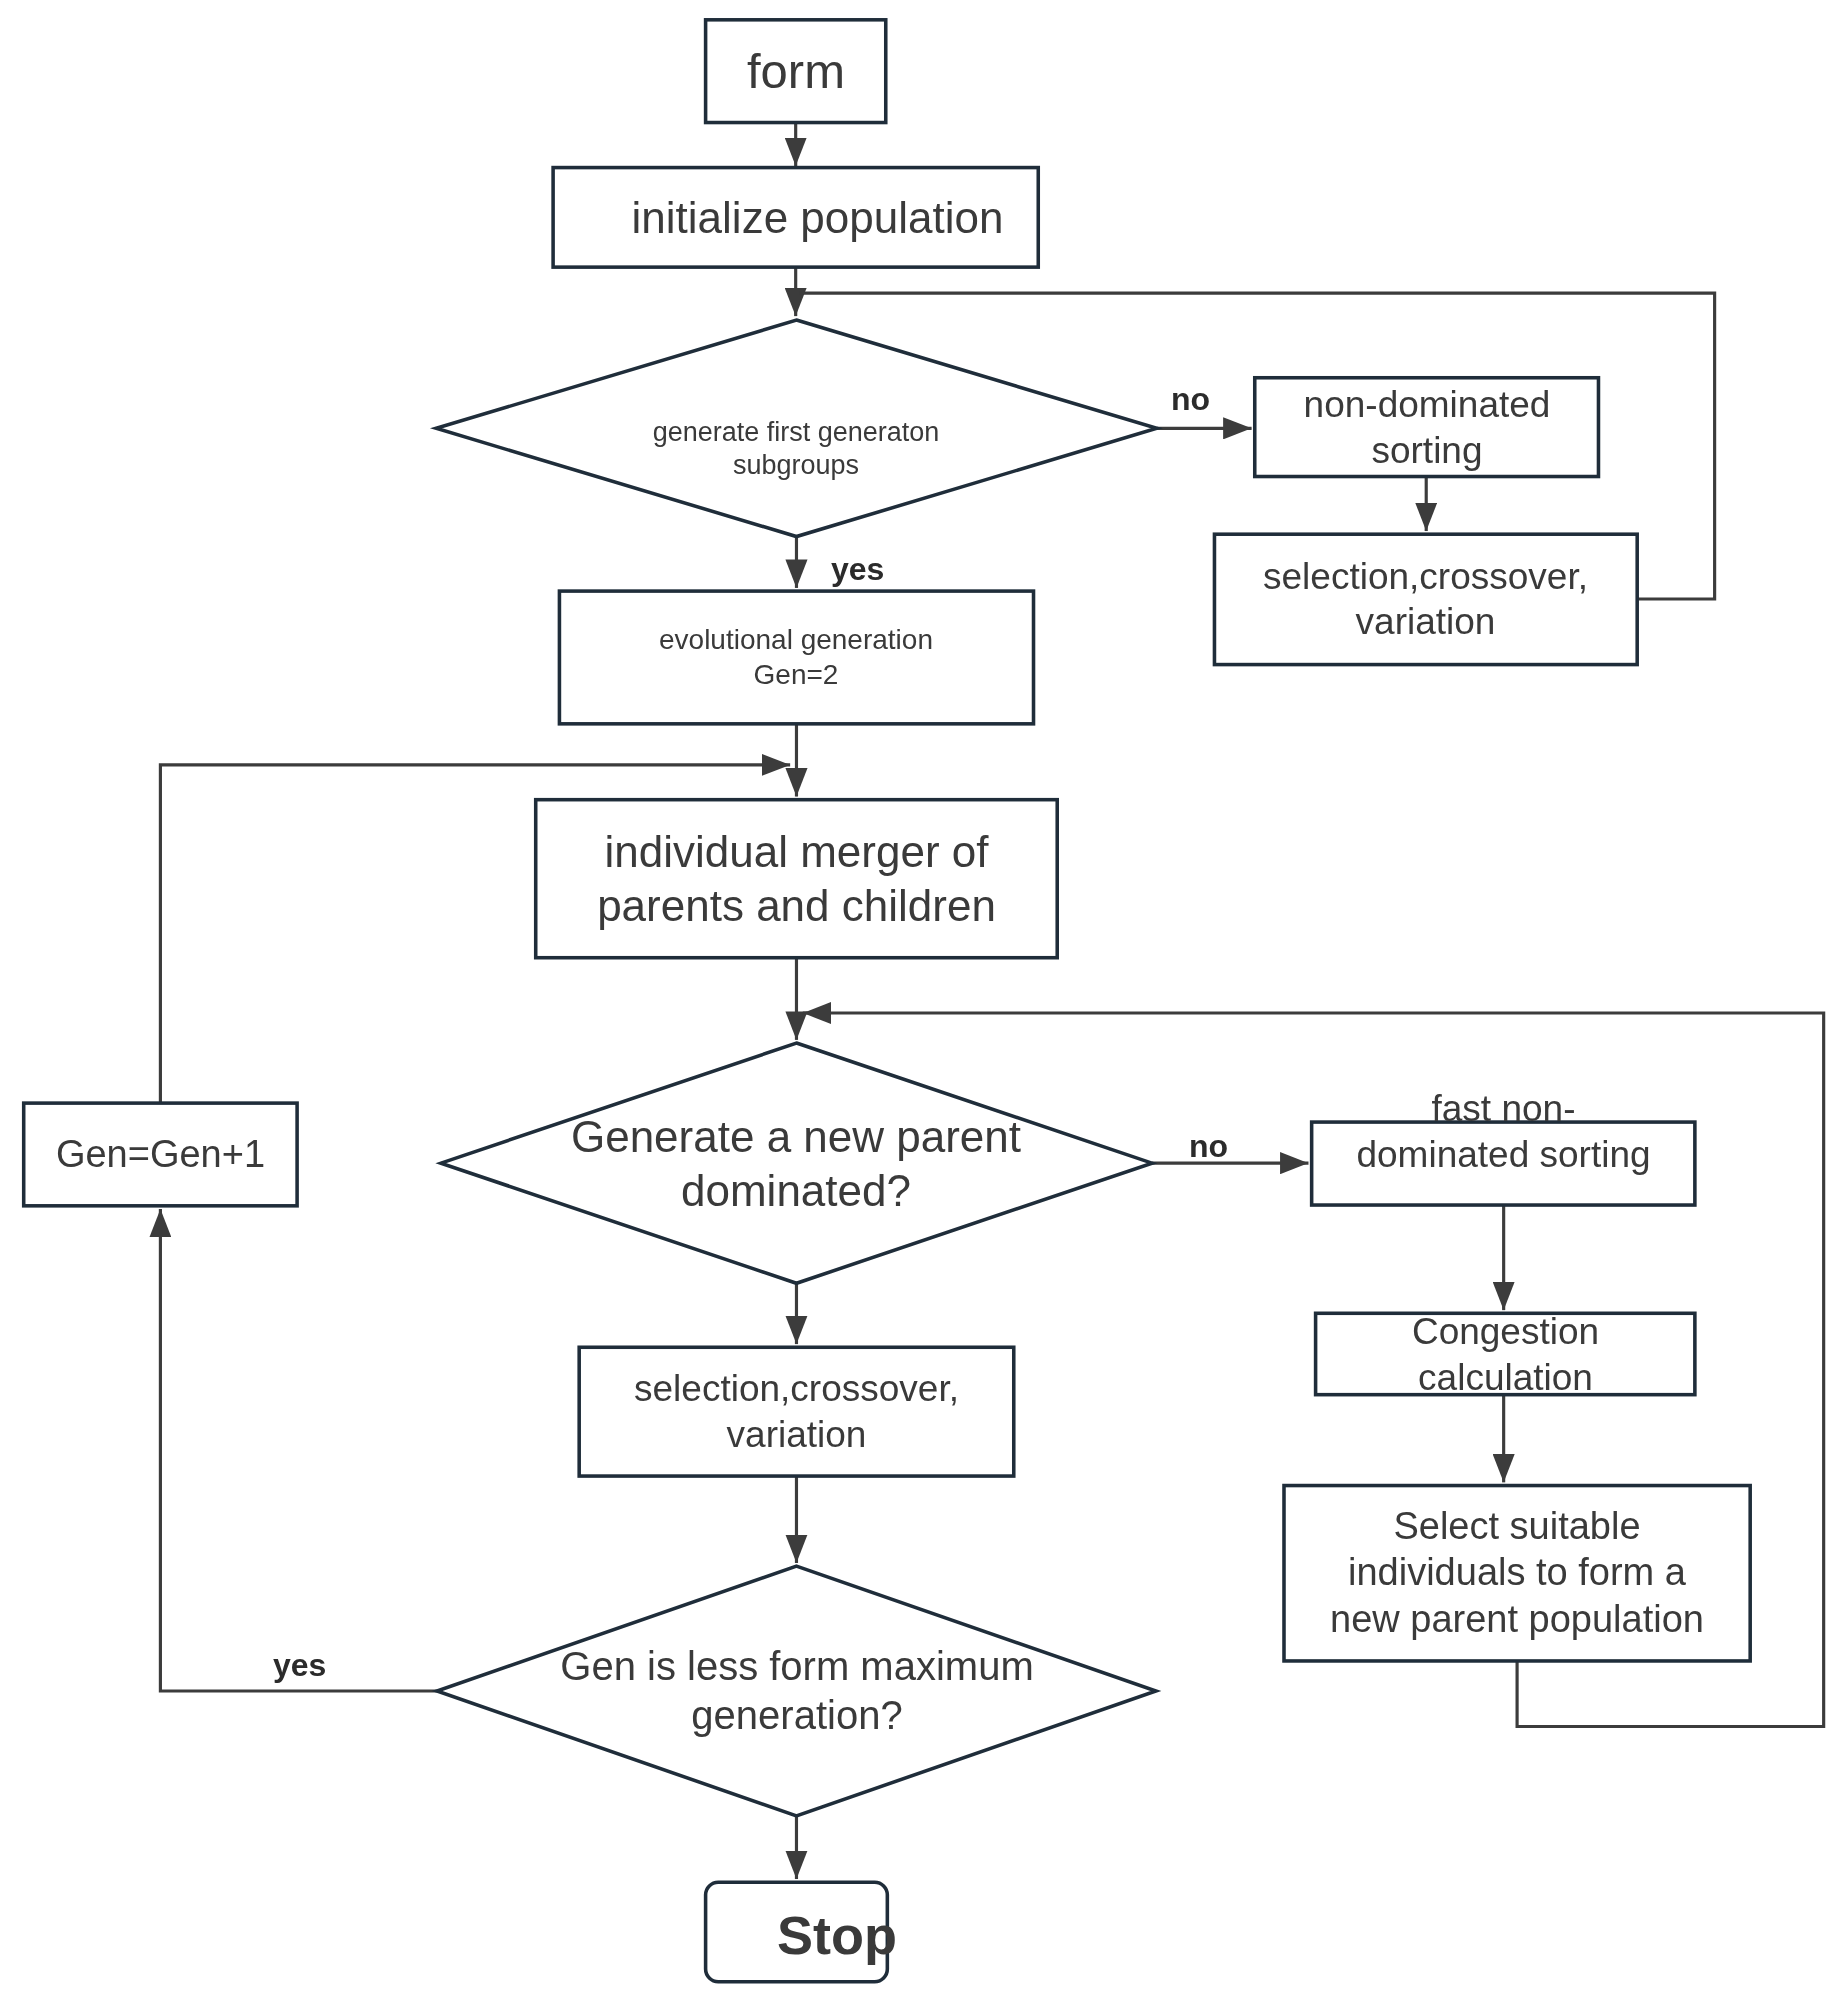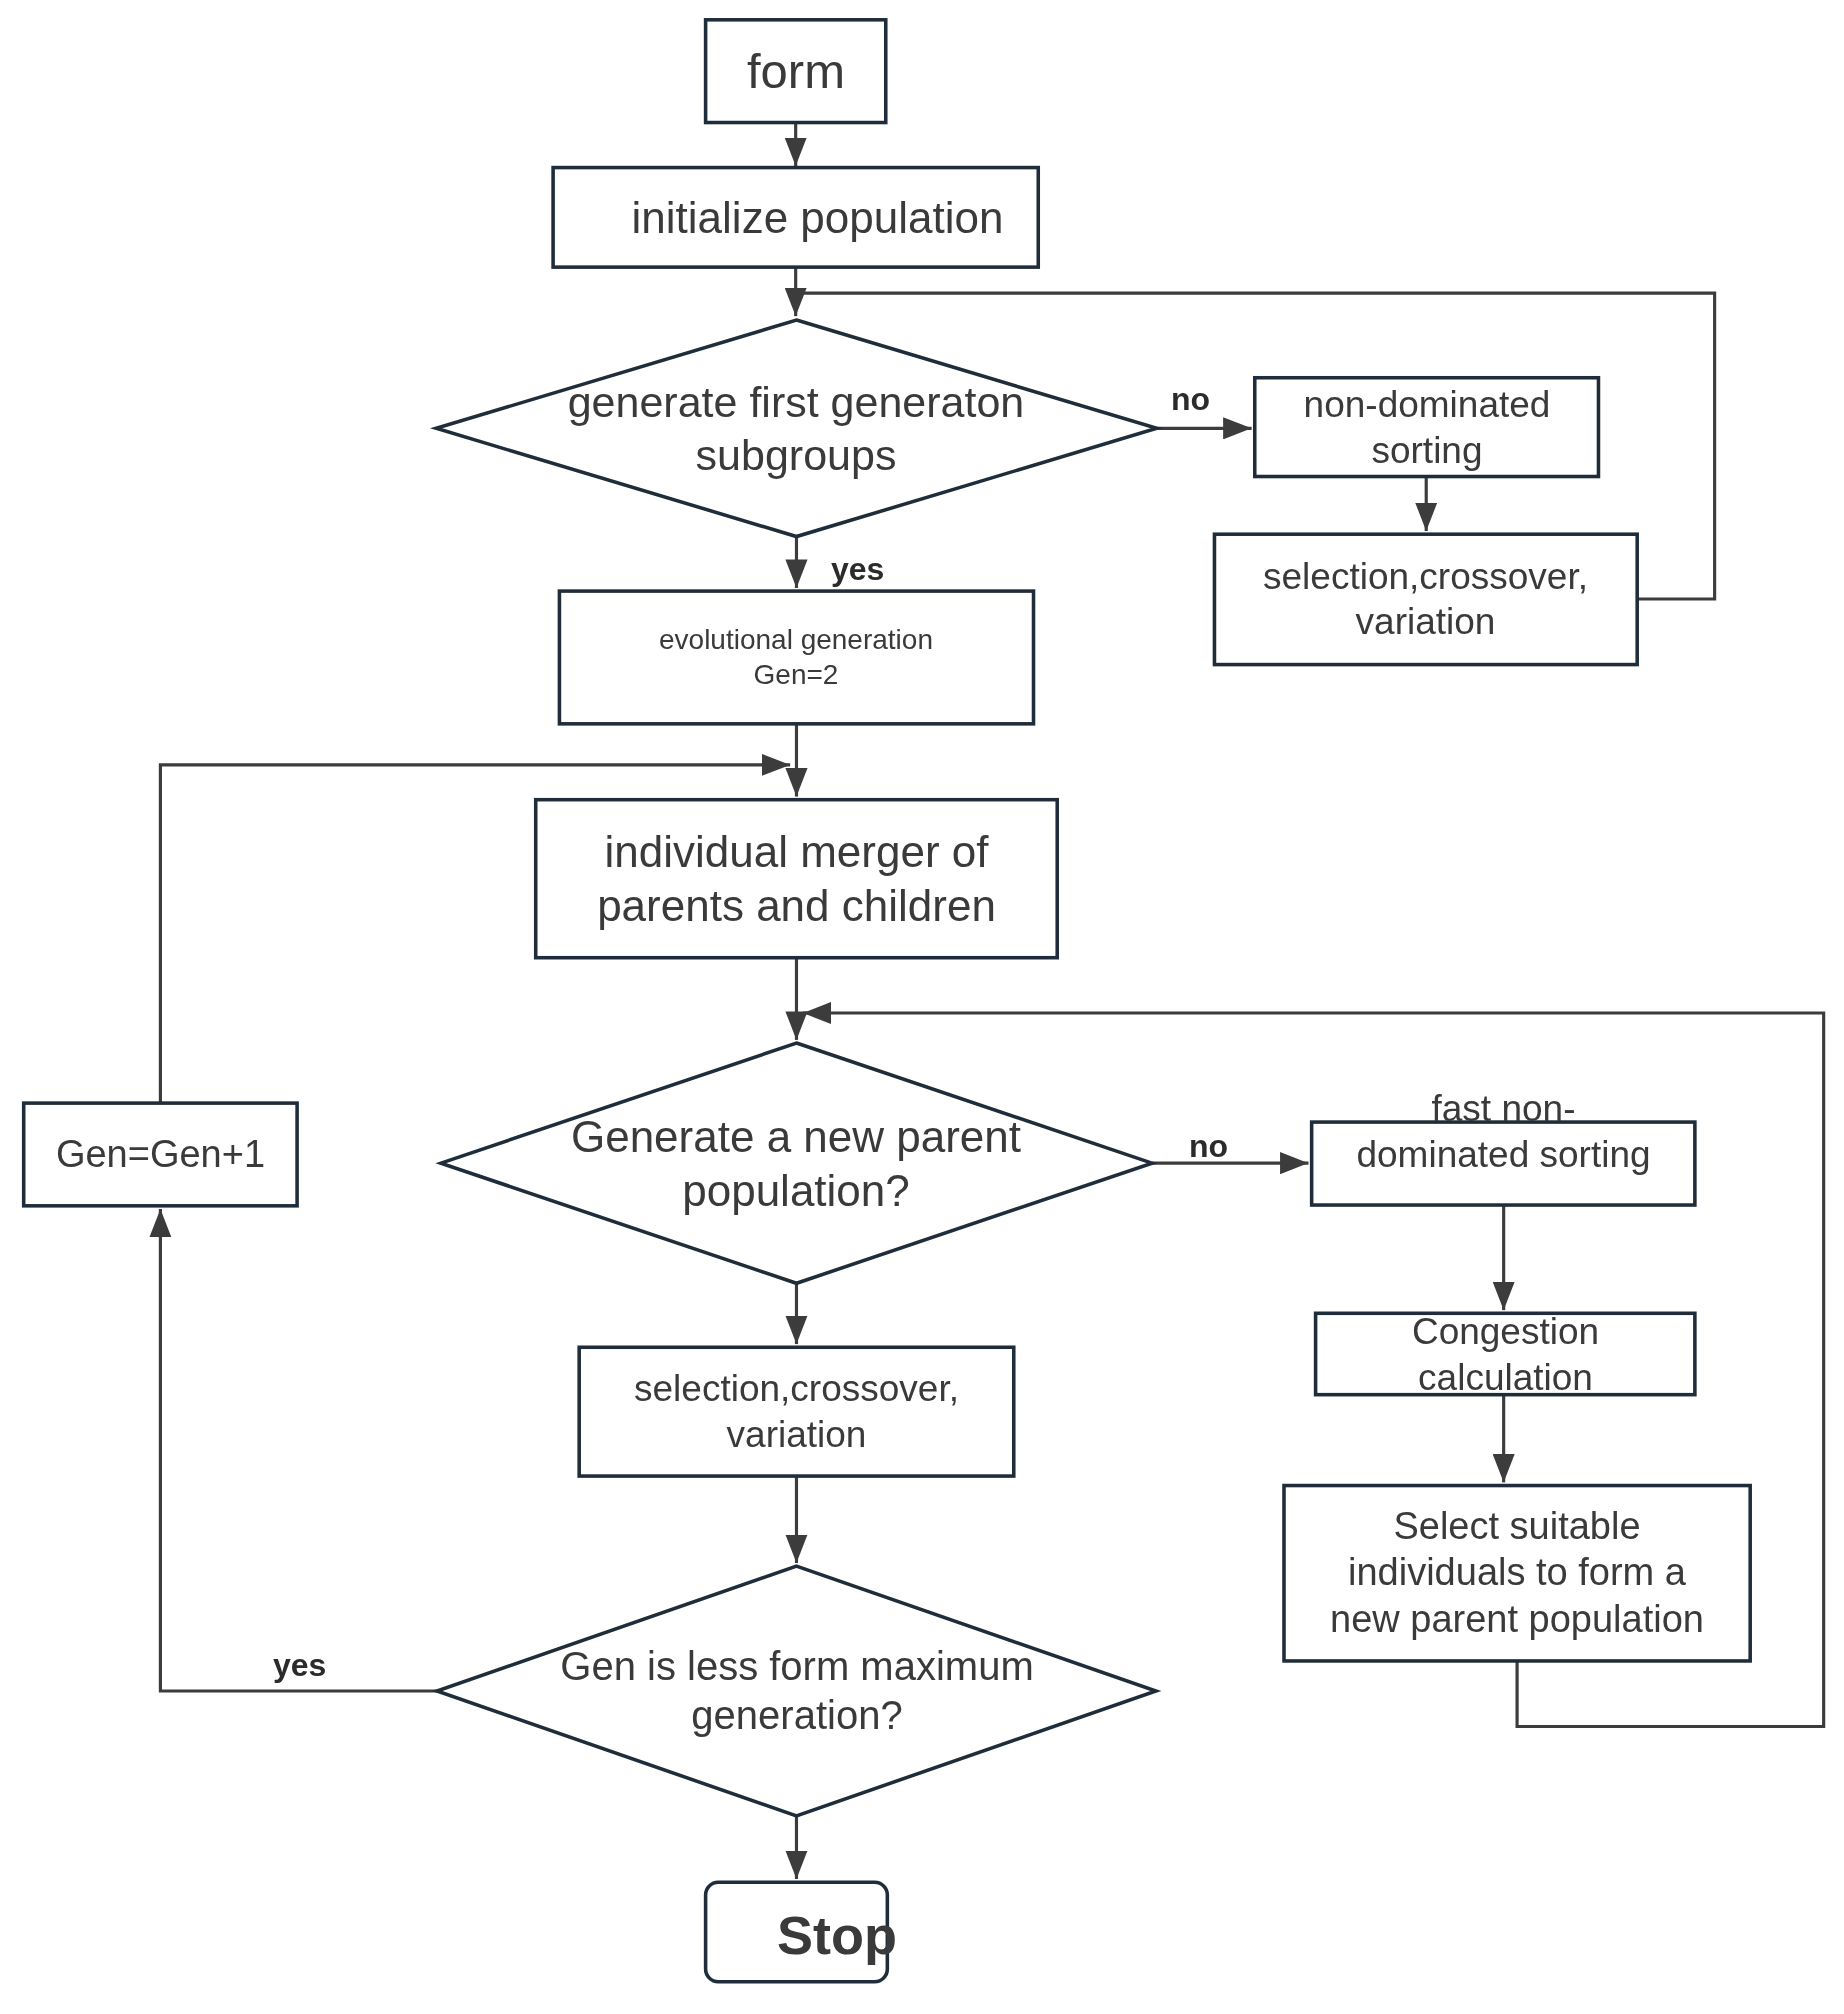--- a/index.html
+++ b/index.html
@@ -81,32 +81,32 @@
     <rect class="shape" x="1665" y="1662" width="480" height="103"></rect>
     <rect class="shape" x="1625" y="1880" width="590" height="222"></rect>
     <rect class="shape" x="733" y="1705" width="550" height="163"></rect>
     <polygon class="shape" points="1008,1982 1463,2140 1008,2298 553,2140"></polygon>
     <rect class="shape" x="30" y="1396" width="346" height="130"></rect>
     <rect class="shape" x="893" y="2382" width="230" height="126" rx="16" ry="16"></rect>
   </svg>
 
   <div class="node-label" style="left:706px;top:20px;width:180px;height:103px;font-size:49px;">form</div>
   <div class="node-label" style="left:553px;top:168px;width:485px;height:100px;font-size:44px;padding-left:22px;">initialize population</div>
-  <div class="node-label" style="left:496px;top:348px;width:600px;height:161px;font-size:43px;">generate first generaton
+  <div class="node-label" style="left:496px;top:368px;width:600px;height:161px;font-size:27px;">generate first generaton
 subgroups</div>
   <div class="node-label" style="left:1255px;top:378px;width:344px;height:99px;font-size:37px;">non-dominated
 sorting</div>
   <div class="node-label" style="left:1214px;top:534px;width:423px;height:130px;font-size:37px;">selection,crossover,
 variation</div>
   <div class="node-label" style="left:559px;top:591px;width:474px;height:133px;font-size:28px;">evolutional generation
 Gen=2</div>
   <div class="node-label" style="left:536px;top:800px;width:521px;height:158px;font-size:44px;">individual merger of
 parents and children</div>
   <div class="node-label" style="left:480px;top:1075px;width:632px;height:177px;font-size:44px;">Generate a new parent
-population?</div>
+dominated?</div>
   <div class="node-label" style="left:1312px;top:1052px;width:383px;height:95px;font-size:37px;margin-top:32px;">fast non-
 dominated sorting</div>
   <div class="node-label" style="left:1316px;top:1308px;width:379px;height:93px;font-size:37px;">Congestion
 calculation</div>
   <div class="node-label" style="left:1284px;top:1485px;width:466px;height:175px;font-size:38px;">Select suitable
 individuals to form a
 new parent population</div>
   <div class="node-label" style="left:579px;top:1347px;width:435px;height:129px;font-size:37px;">selection,crossover,
 variation</div>
   <div class="node-label" style="left:461px;top:1612px;width:672px;height:158px;font-size:40px;">Gen is less form maximum

